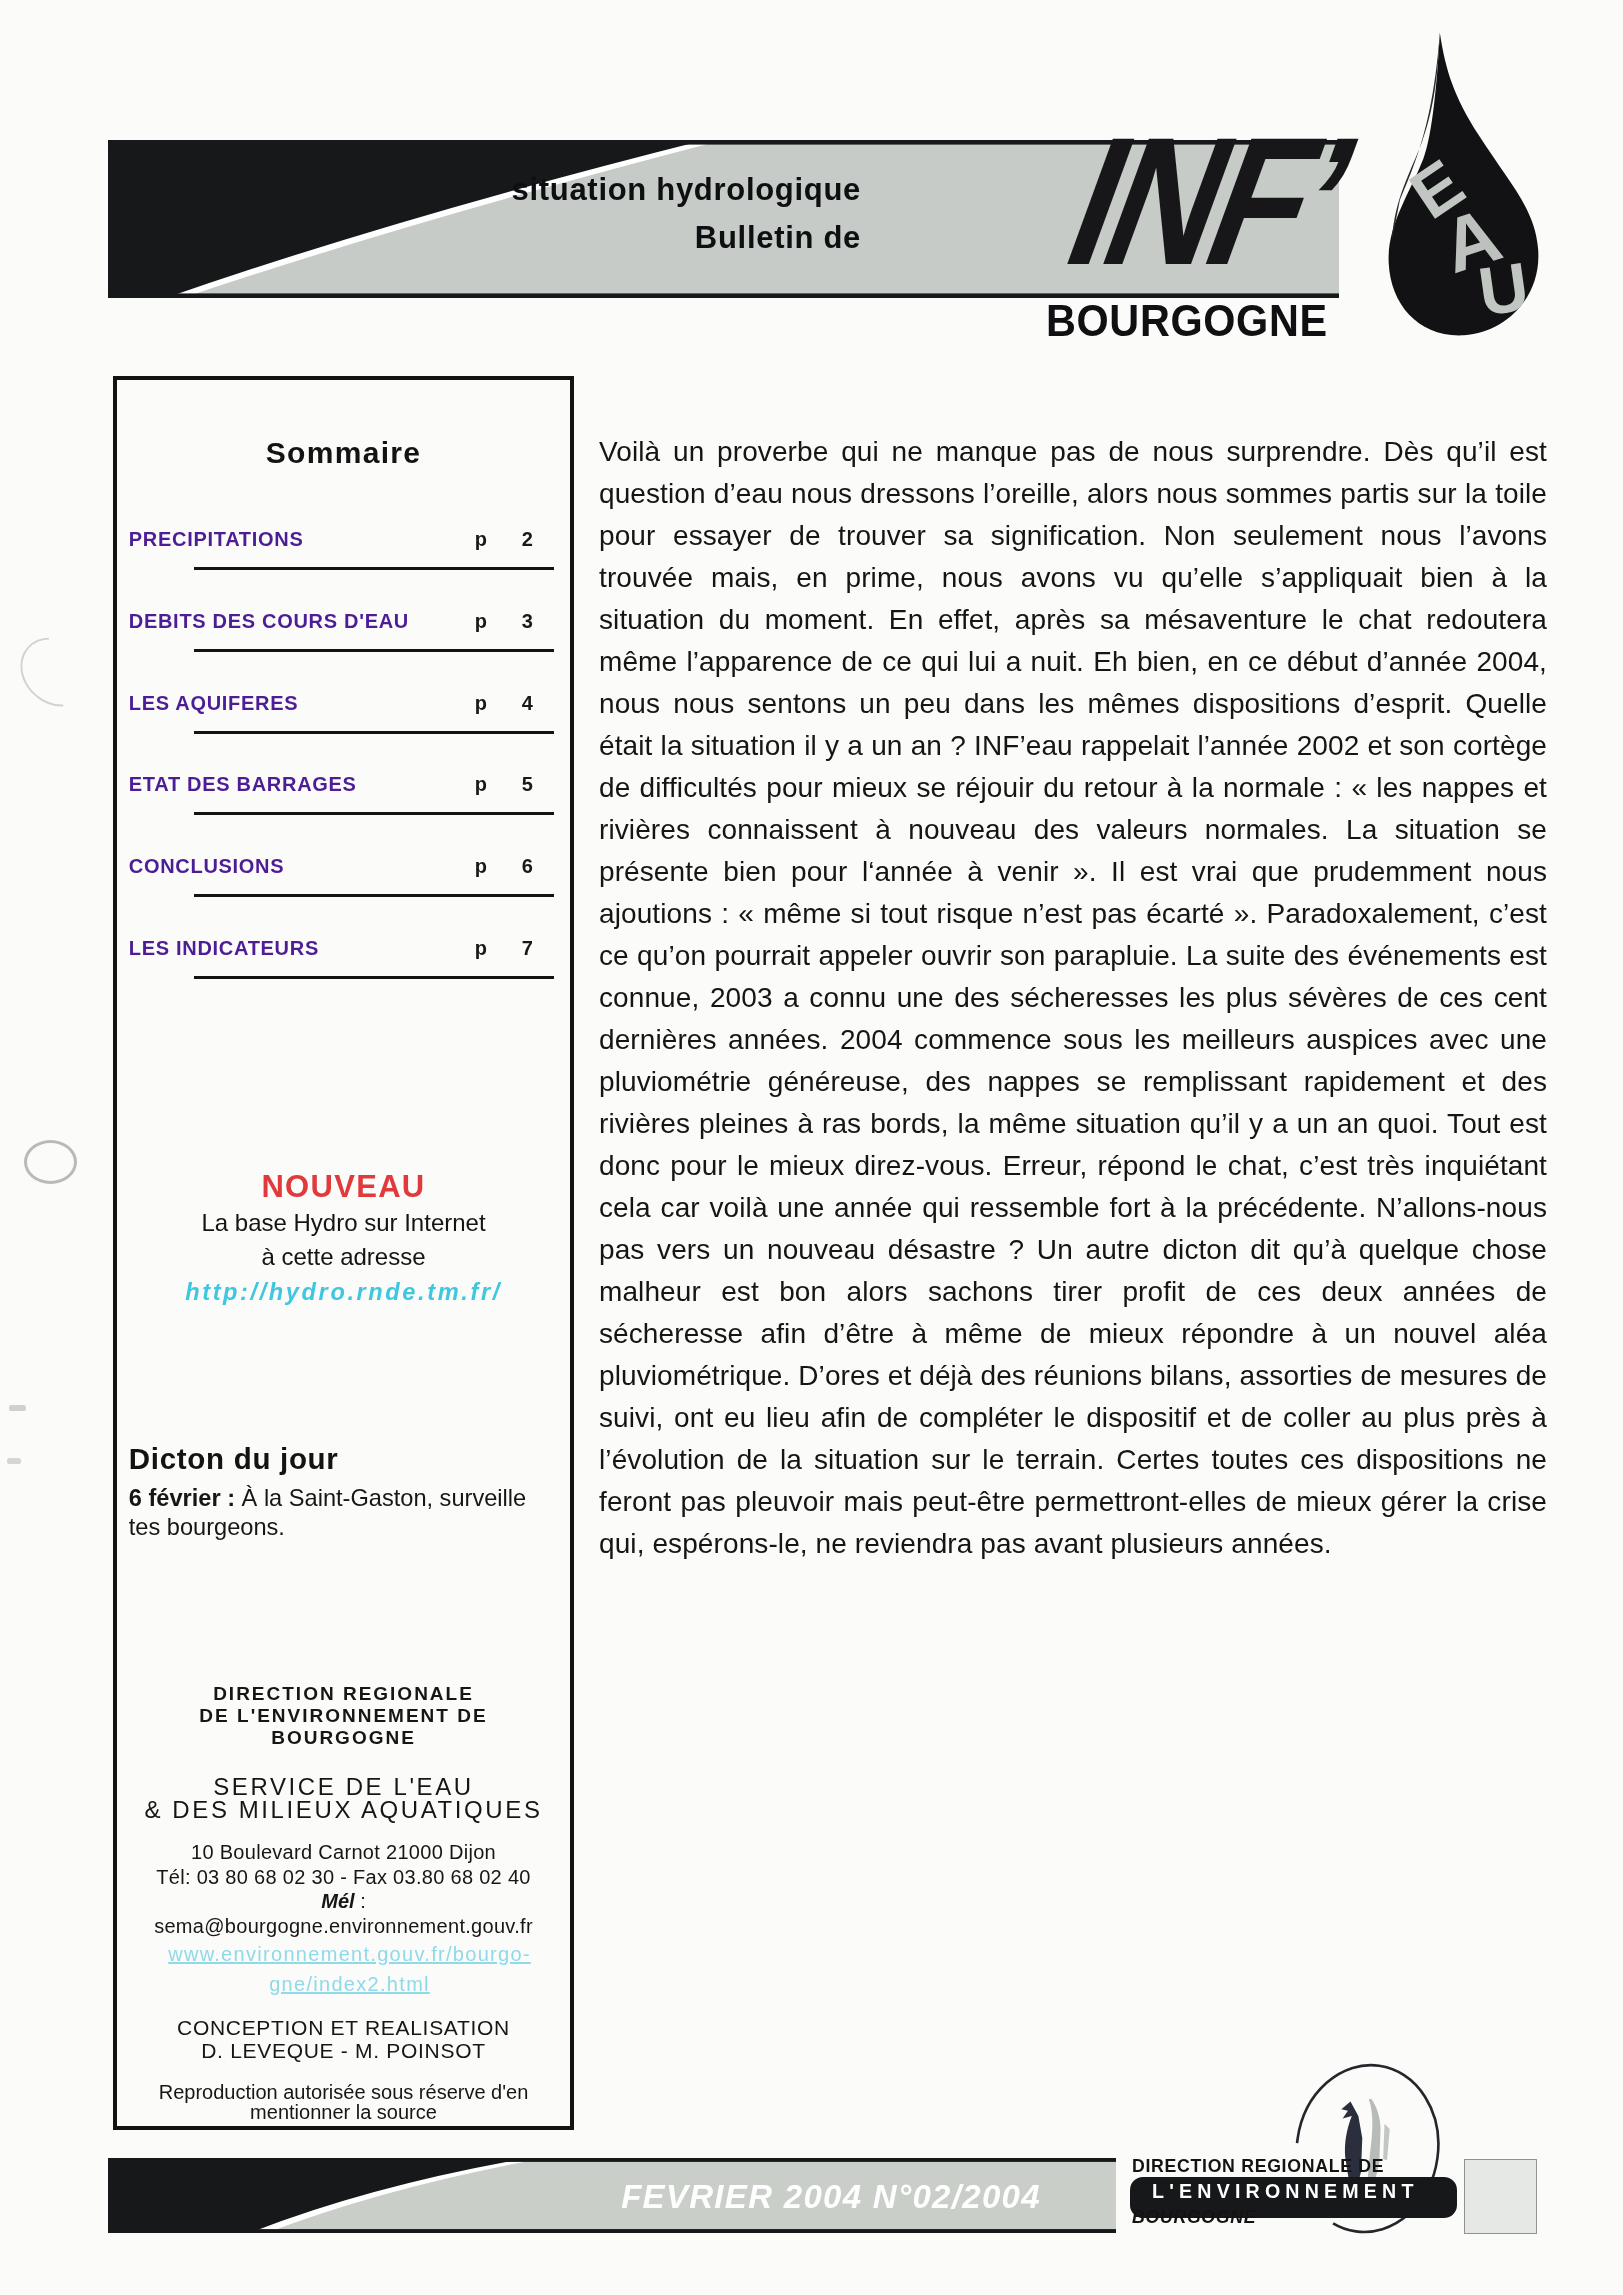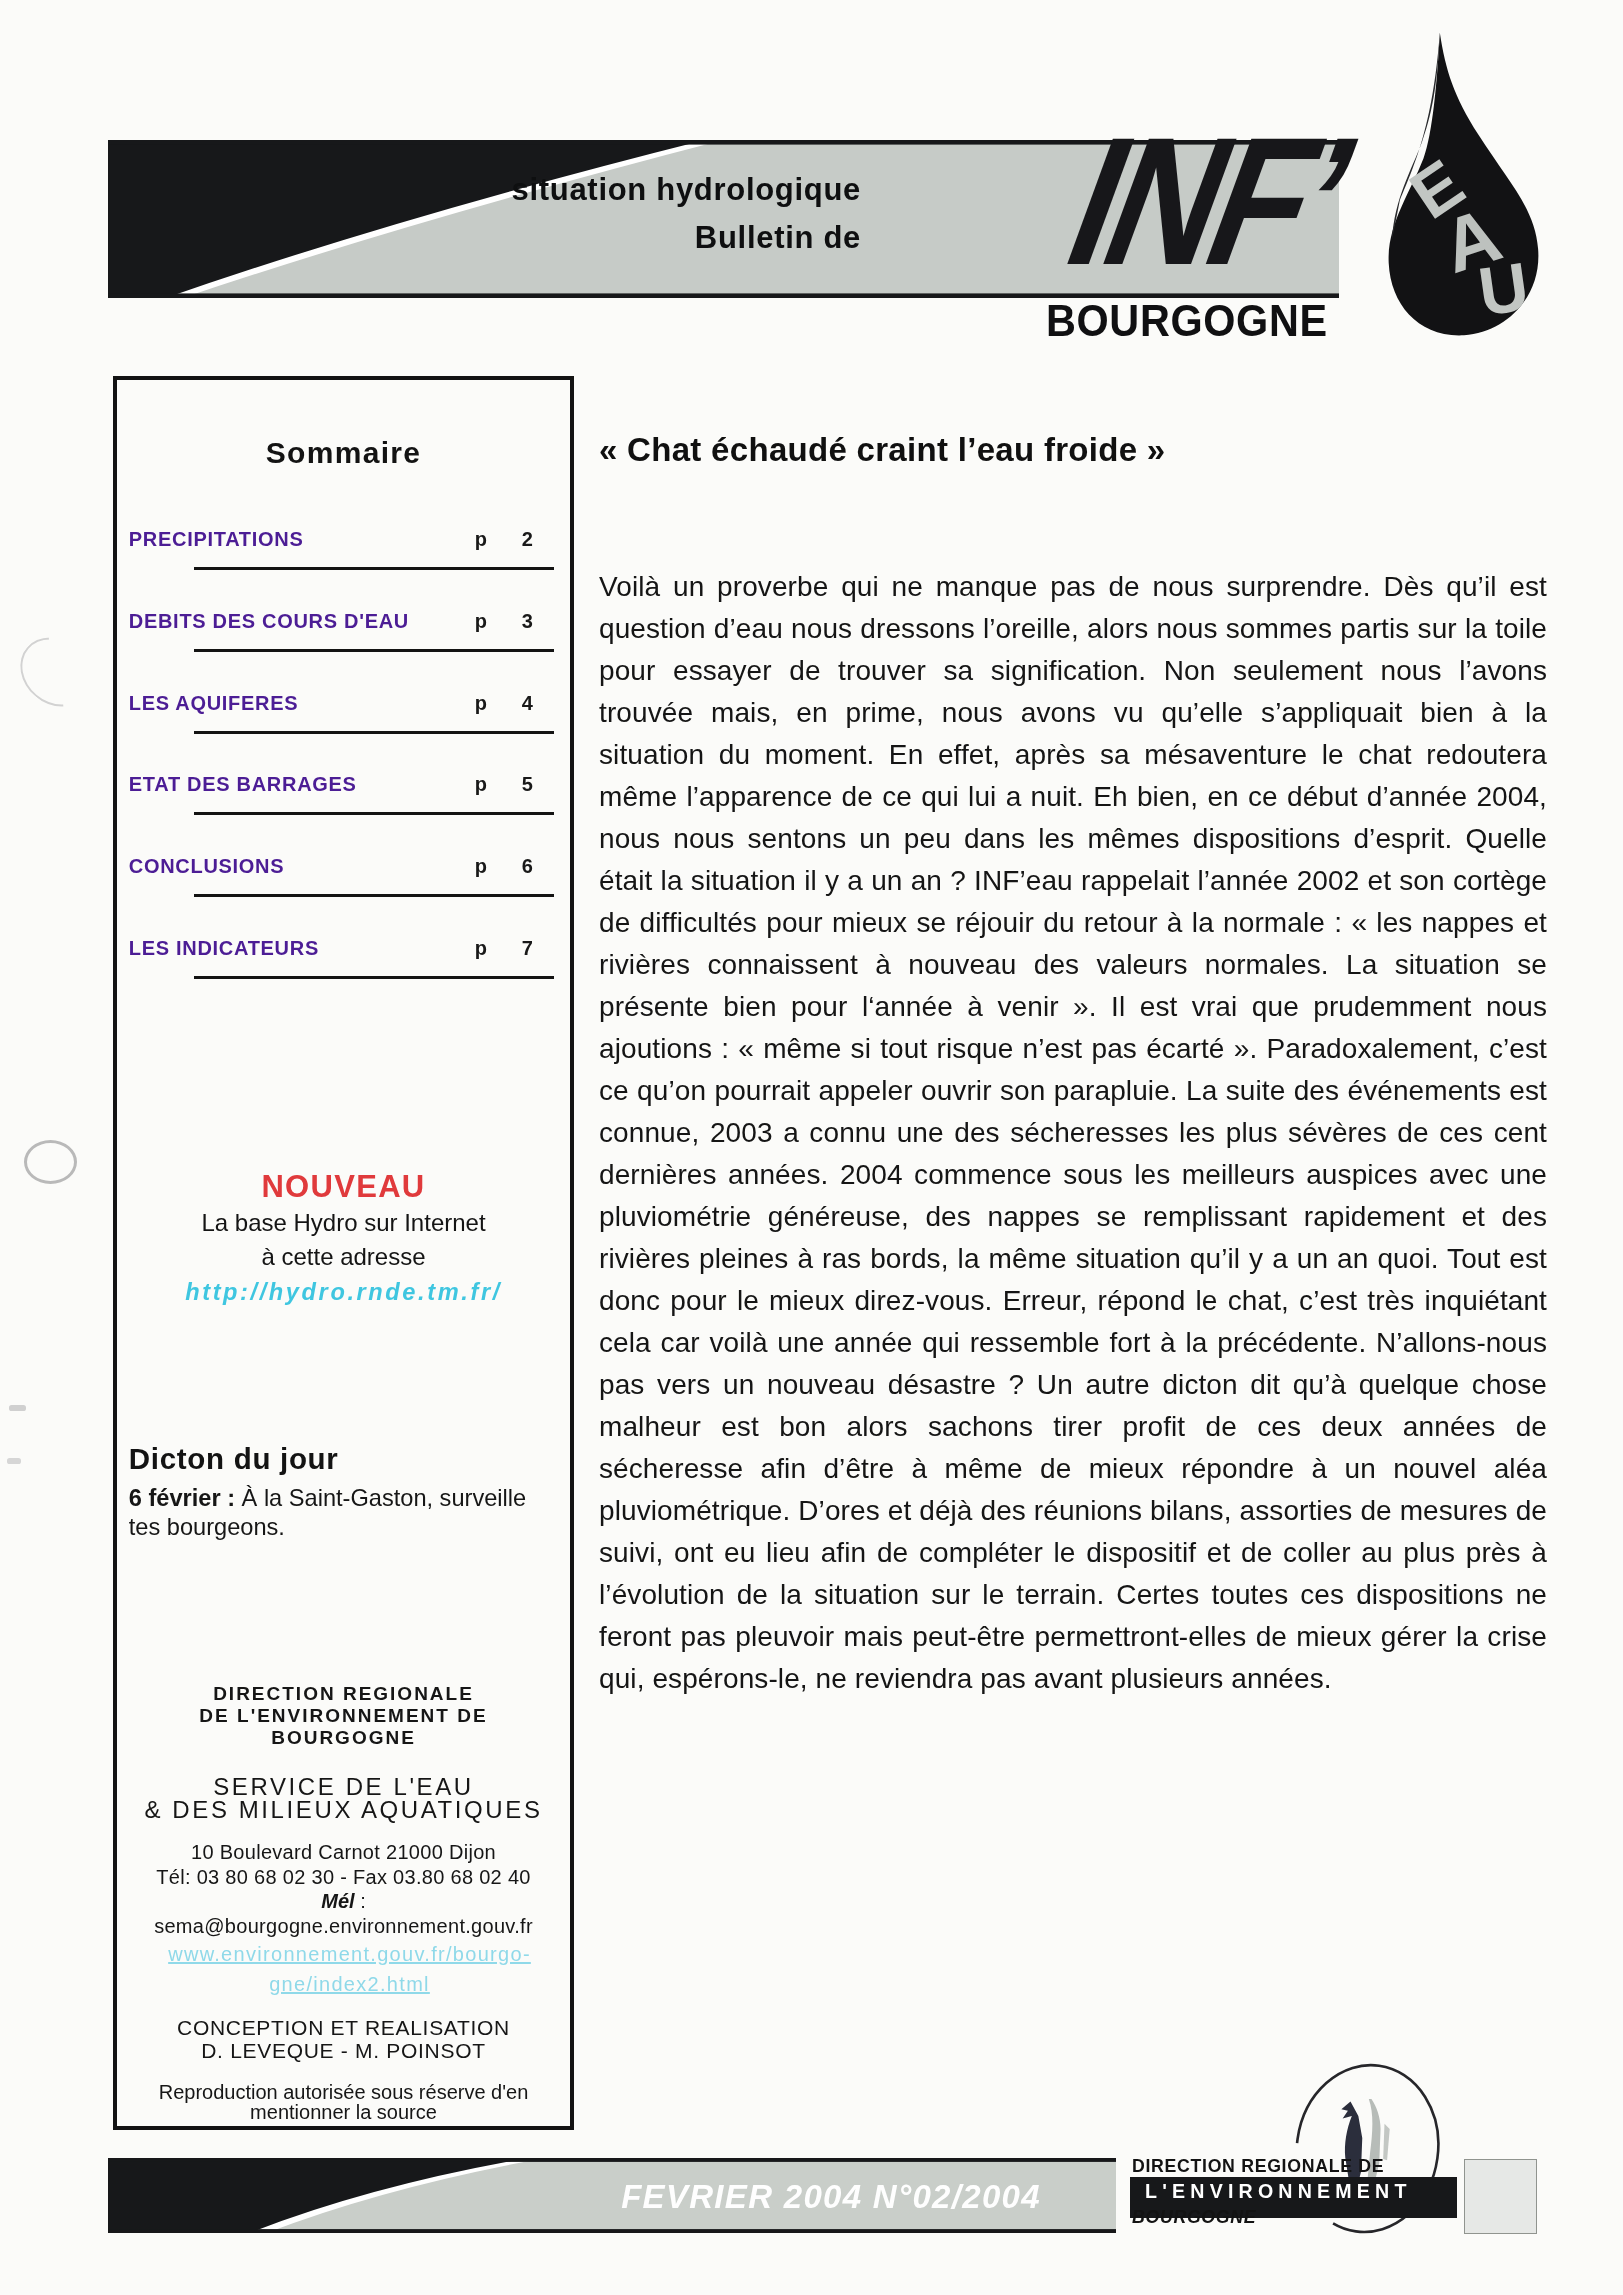--- a/index.html
+++ b/index.html
@@ -96,21 +96,21 @@
   .issue-text{
     left:458px;top:19.6px;width:530px;text-align:center;
     font-size:33px;font-weight:bold;font-style:italic;letter-spacing:1.3px;color:#fefefe;
     white-space:nowrap;
   }
   .diren-circle{left:1293px;top:2061px;width:149px;height:175px;z-index:1;}
   .foot-org1{left:1132px;top:2156px;font-size:17.7px;font-weight:bold;letter-spacing:0.7px;color:#131313;z-index:2;white-space:nowrap;}
   .foot-bar{
     left:1130px;top:2177px;width:327px;height:41px;background:#17181a;z-index:2;
     font-size:19.6px;font-weight:bold;letter-spacing:5.2px;color:#fff;line-height:28px;
-    padding-left:15px;box-sizing:border-box;white-space:nowrap;
+    padding-left:22px;box-sizing:border-box;white-space:nowrap;border-radius:13px;
   }
   .foot-org3{left:1132px;top:2207px;font-size:17.7px;font-weight:bold;font-style:italic;letter-spacing:0.7px;color:#131313;z-index:2;white-space:nowrap;}
   .gray-square{left:1464px;top:2159px;width:73px;height:75px;background:#e6e8e6;border:1.3px solid #90948f;box-sizing:border-box;}
 
   
   .hole-arc1{left:18.3px;top:640px;width:72px;height:60px;border:2.6px solid #d2d2d2;border-radius:50%;
     border-top-color:transparent;border-right-color:transparent;transform:rotate(40deg);}
   .hole-ring{left:23.6px;top:1140px;width:47px;height:38px;border:3.9px solid #b9b9b9;border-radius:50%;}
   .dash1{left:9.2px;top:1405px;width:17px;height:5.9px;background:#d0d0d0;border-radius:2.6px;}
   .dash2{left:6.5px;top:1458px;width:14.4px;height:5.9px;background:#d6d6d6;border-radius:2.6px;}
@@ -212,21 +212,20 @@
   <div class="abs dir-line" style="top:1593px">
     <a href="#" class="www-link">gne/index2.html</a>
   </div>
   <div class="abs dir-line d-concep" style="top:1636px">CONCEPTION ET REALISATION</div>
   <div class="abs dir-line d-concep" style="top:1659px">D. LEVEQUE - M. POINSOT</div>
   <div class="abs dir-line d-repro" style="top:1701px">Reproduction autorisée sous réserve d'en</div>
   <div class="abs dir-line d-repro" style="top:1721px">mentionner la source</div>
 </div>
 
 <div class="abs article">
-  <h1 class="article-title">« Chat échaudé craint l’eau froide »</h1>
   <p class="article-body">Voilà un proverbe qui ne manque pas de nous surprendre. Dès qu’il est question d’eau nous dressons l’oreille, alors nous sommes partis sur la toile pour essayer de trouver sa signification. Non seulement nous l’avons trouvée mais, en prime, nous avons vu qu’elle s’appliquait bien à la situation du moment. En effet, après sa mésaventure le chat redoutera même l’apparence de ce qui lui a nuit. Eh bien, en ce début d’année 2004, nous nous sentons un peu dans les mêmes dispositions d’esprit. Quelle était la situation il y a un an ? INF’eau rappelait l’année 2002 et son cortège de difficultés pour mieux se réjouir du retour à la normale : « les nappes et rivières connaissent à nouveau des valeurs normales. La situation se présente bien pour l‘année à venir ». Il est vrai que prudemment nous ajoutions : « même si tout risque n’est pas écarté ». Paradoxalement, c’est ce qu’on pourrait appeler ouvrir son parapluie. La suite des événements est connue, 2003 a connu une des sécheresses les plus sévères de ces cent dernières années. 2004 commence sous les meilleurs auspices avec une pluviométrie généreuse, des nappes se remplissant rapidement et des rivières pleines à ras bords, la même situation qu’il y a un an quoi. Tout est donc pour le mieux direz-vous. Erreur, répond le chat, c’est très inquiétant cela car voilà une année qui ressemble fort à la précédente. N’allons-nous pas vers un nouveau désastre ? Un autre dicton dit qu’à quelque chose malheur est bon alors sachons tirer profit de ces deux années de sécheresse afin d’être à même de mieux répondre à un nouvel aléa pluviométrique. D’ores et déjà des réunions bilans, assorties de mesures de suivi, ont eu lieu afin de compléter le dispositif et de coller au plus près à l’évolution de la situation sur le terrain. Certes toutes ces dispositions ne feront pas pleuvoir mais peut-être permettront-elles de mieux gérer la crise qui, espérons-le, ne reviendra pas avant plusieurs années.</p>
 </div>
 
 <div class="abs bottom-banner">
   <svg viewBox="0 0 1540 115" preserveAspectRatio="none">
     <rect x="0" y="0" width="1540" height="115" fill="#c9cec9"></rect>
     <path d="M0,0 L668,0 Q426,44 242,115 L0,115 Z" fill="#ffffff"></path>
     <path d="M0,0 L642,0 Q402,42 216,115 L0,115 Z" fill="#17181a"></path>
     <rect x="0" y="0" width="1540" height="6" fill="#17181a"></rect>
     <rect x="0" y="109" width="1540" height="6" fill="#17181a"></rect>

